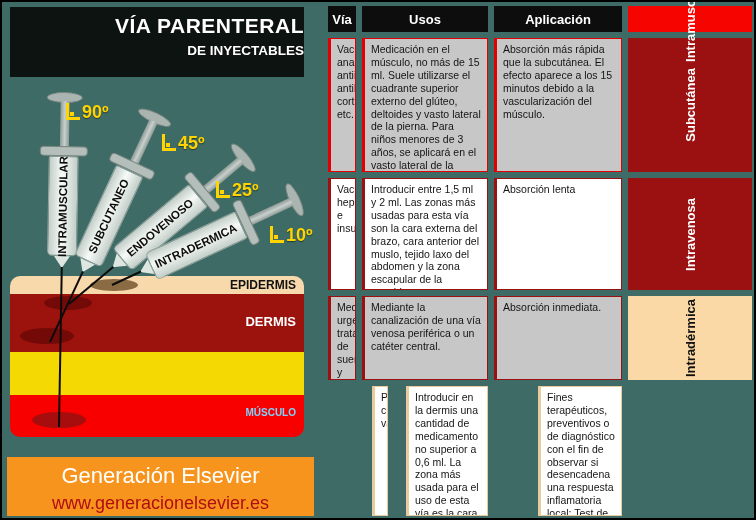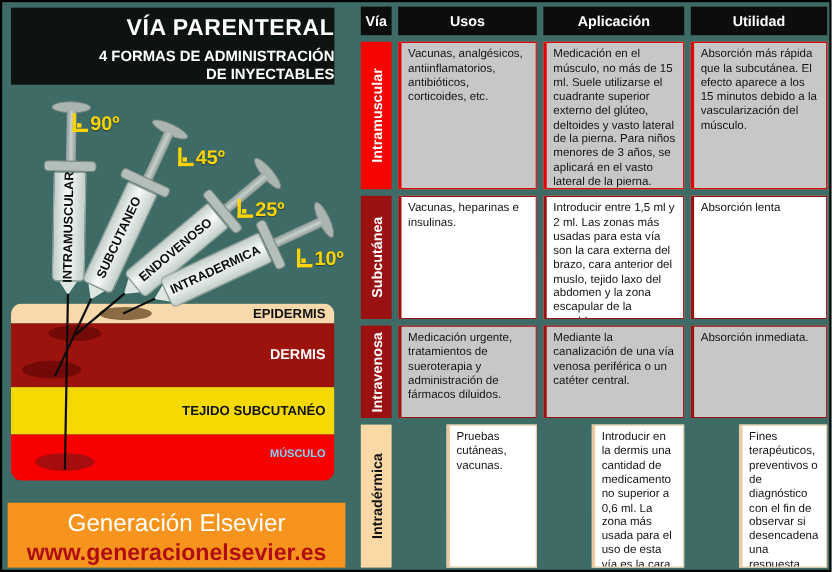--- a/index.html
+++ b/index.html
@@ -74,21 +74,21 @@
   .angle{position:absolute;z-index:4;display:flex;align-items:flex-end;color:var(--yellow);
     font-weight:bold;font-size:18px;line-height:16px;text-shadow:0 1px 1px rgba(0,0,0,.45);}
   .angle-glyph{width:11px;height:14px;border-left:3px solid var(--yellow);
     border-bottom:3px solid var(--yellow);display:inline-block;position:relative;margin-right:2px;}
   .angle-glyph::after{content:'';position:absolute;left:1px;bottom:1px;width:4px;height:4px;background:var(--yellow);}
 
   
   .brand-footer{position:absolute;left:5px;top:455px;width:307px;height:59px;background:var(--orange);
     text-align:center;box-sizing:border-box;padding-top:5px;}
   .brand-name{color:#fff;font-size:22px;line-height:28px;}
-  .brand-url{color:var(--urlred);font-size:21px;font-weight:bold;line-height:26px;}
+  .brand-url{color:var(--urlred);font-size:18px;font-weight:normal;line-height:26px;}
 
   
   .table-panel{position:absolute;left:312px;top:0;width:440px;height:516px;box-sizing:border-box;
     display:grid;grid-template-columns:28px 126px 128px 124px;
     grid-template-rows:26px 134px 112px 84px 130px;gap:6px;padding:4px 2px 0 14px;}
   .th{background:#0d0d0d;color:#fff;font-weight:bold;font-size:13px;
     display:flex;align-items:center;justify-content:center;}
   .via-cell{display:flex;align-items:center;justify-content:center;}
   .via-label{writing-mode:vertical-rl;transform:rotate(180deg);font-size:13px;font-weight:bold;white-space:nowrap;}
   .cell{box-sizing:border-box;padding:4px 6px;font-size:10.5px;line-height:12.9px;color:#141414;overflow:hidden;}
@@ -104,33 +104,31 @@
 </style>
 </head>
 <body>
 
 <div class="canvas">
 
   <div class="left-panel">
 
     <div class="title-box">
       <div class="main-title">VÍA PARENTERAL</div>
-      <div class="sub-title">4 FORMAS DE ADMINISTRACIÓN</div>
       <div class="sub-title">DE INYECTABLES</div>
     </div>
 
     <div class="skin">
       <div class="layer layer-epidermis"></div>
       <div class="layer layer-dermis"></div>
       <div class="layer layer-subq"></div>
       <div class="layer layer-muscle"></div>
     </div>
     <div class="layer-label lbl-epidermis">EPIDERMIS</div>
     <div class="layer-label lbl-dermis">DERMIS</div>
-    <div class="layer-label lbl-subq">TEJIDO SUBCUTANÉO</div>
     <div class="layer-label lbl-muscle">MÚSCULO</div>
 
     <div class="blob blob-epi"></div>
     <div class="blob blob-dermis1"></div>
     <div class="blob blob-dermis2"></div>
     <div class="blob blob-muscle"></div>
 
     <div class="syringe" style="left:33px;top:90px;transform:rotate(1deg);">
       <div class="s-thumb"></div>
       <div class="s-rod"></div>
@@ -196,21 +194,20 @@
       <div class="brand-name">Generación Elsevier</div>
       <div class="brand-url">www.generacionelsevier.es</div>
     </div>
   </div>
 
   <div class="table-panel">
 
     <div class="th">Vía</div>
     <div class="th">Usos</div>
     <div class="th">Aplicación</div>
-    <div class="th">Utilidad</div>
 
     <div class="row r0">
       <div class="via-cell">
         <span class="via-label">Intramuscular</span>
       </div>
       <div class="cell">Vacunas, analgésicos, antiinflamatorios, antibióticos, corticoides, etc.</div>
       <div class="cell">Medicación en el músculo, no más de 15 ml. Suele utilizarse el cuadrante superior externo del glúteo, deltoides y vasto lateral de la pierna. Para niños menores de 3 años, se aplicará en el vasto lateral de la pierna.</div>
       <div class="cell">Absorción más rápida que la subcutánea. El efecto aparece a los 15 minutos debido a la vascularización del músculo.</div>
     </div>
 

